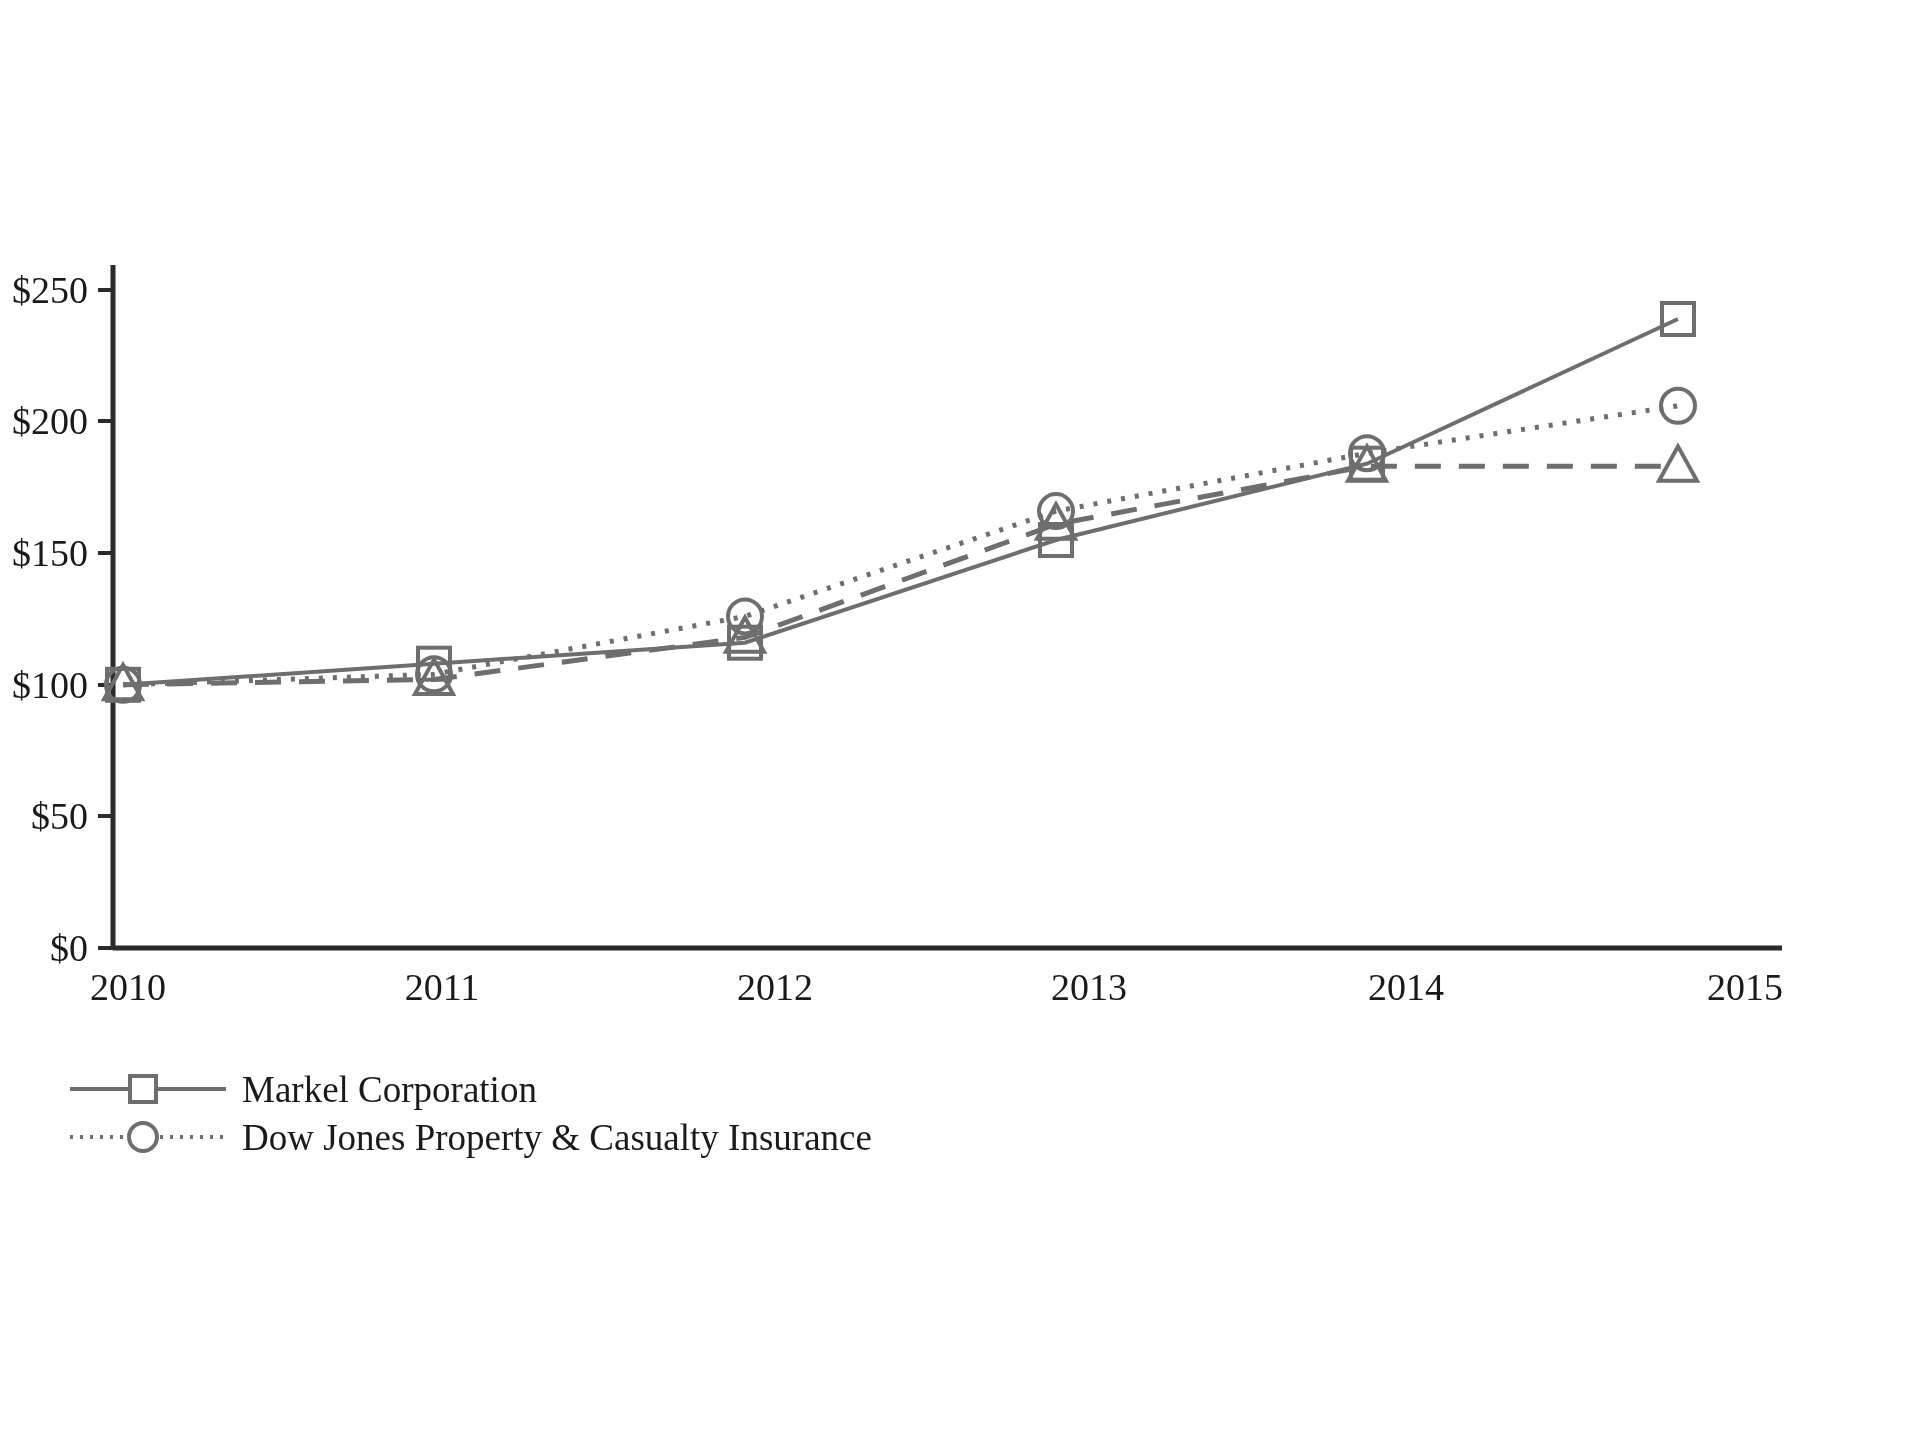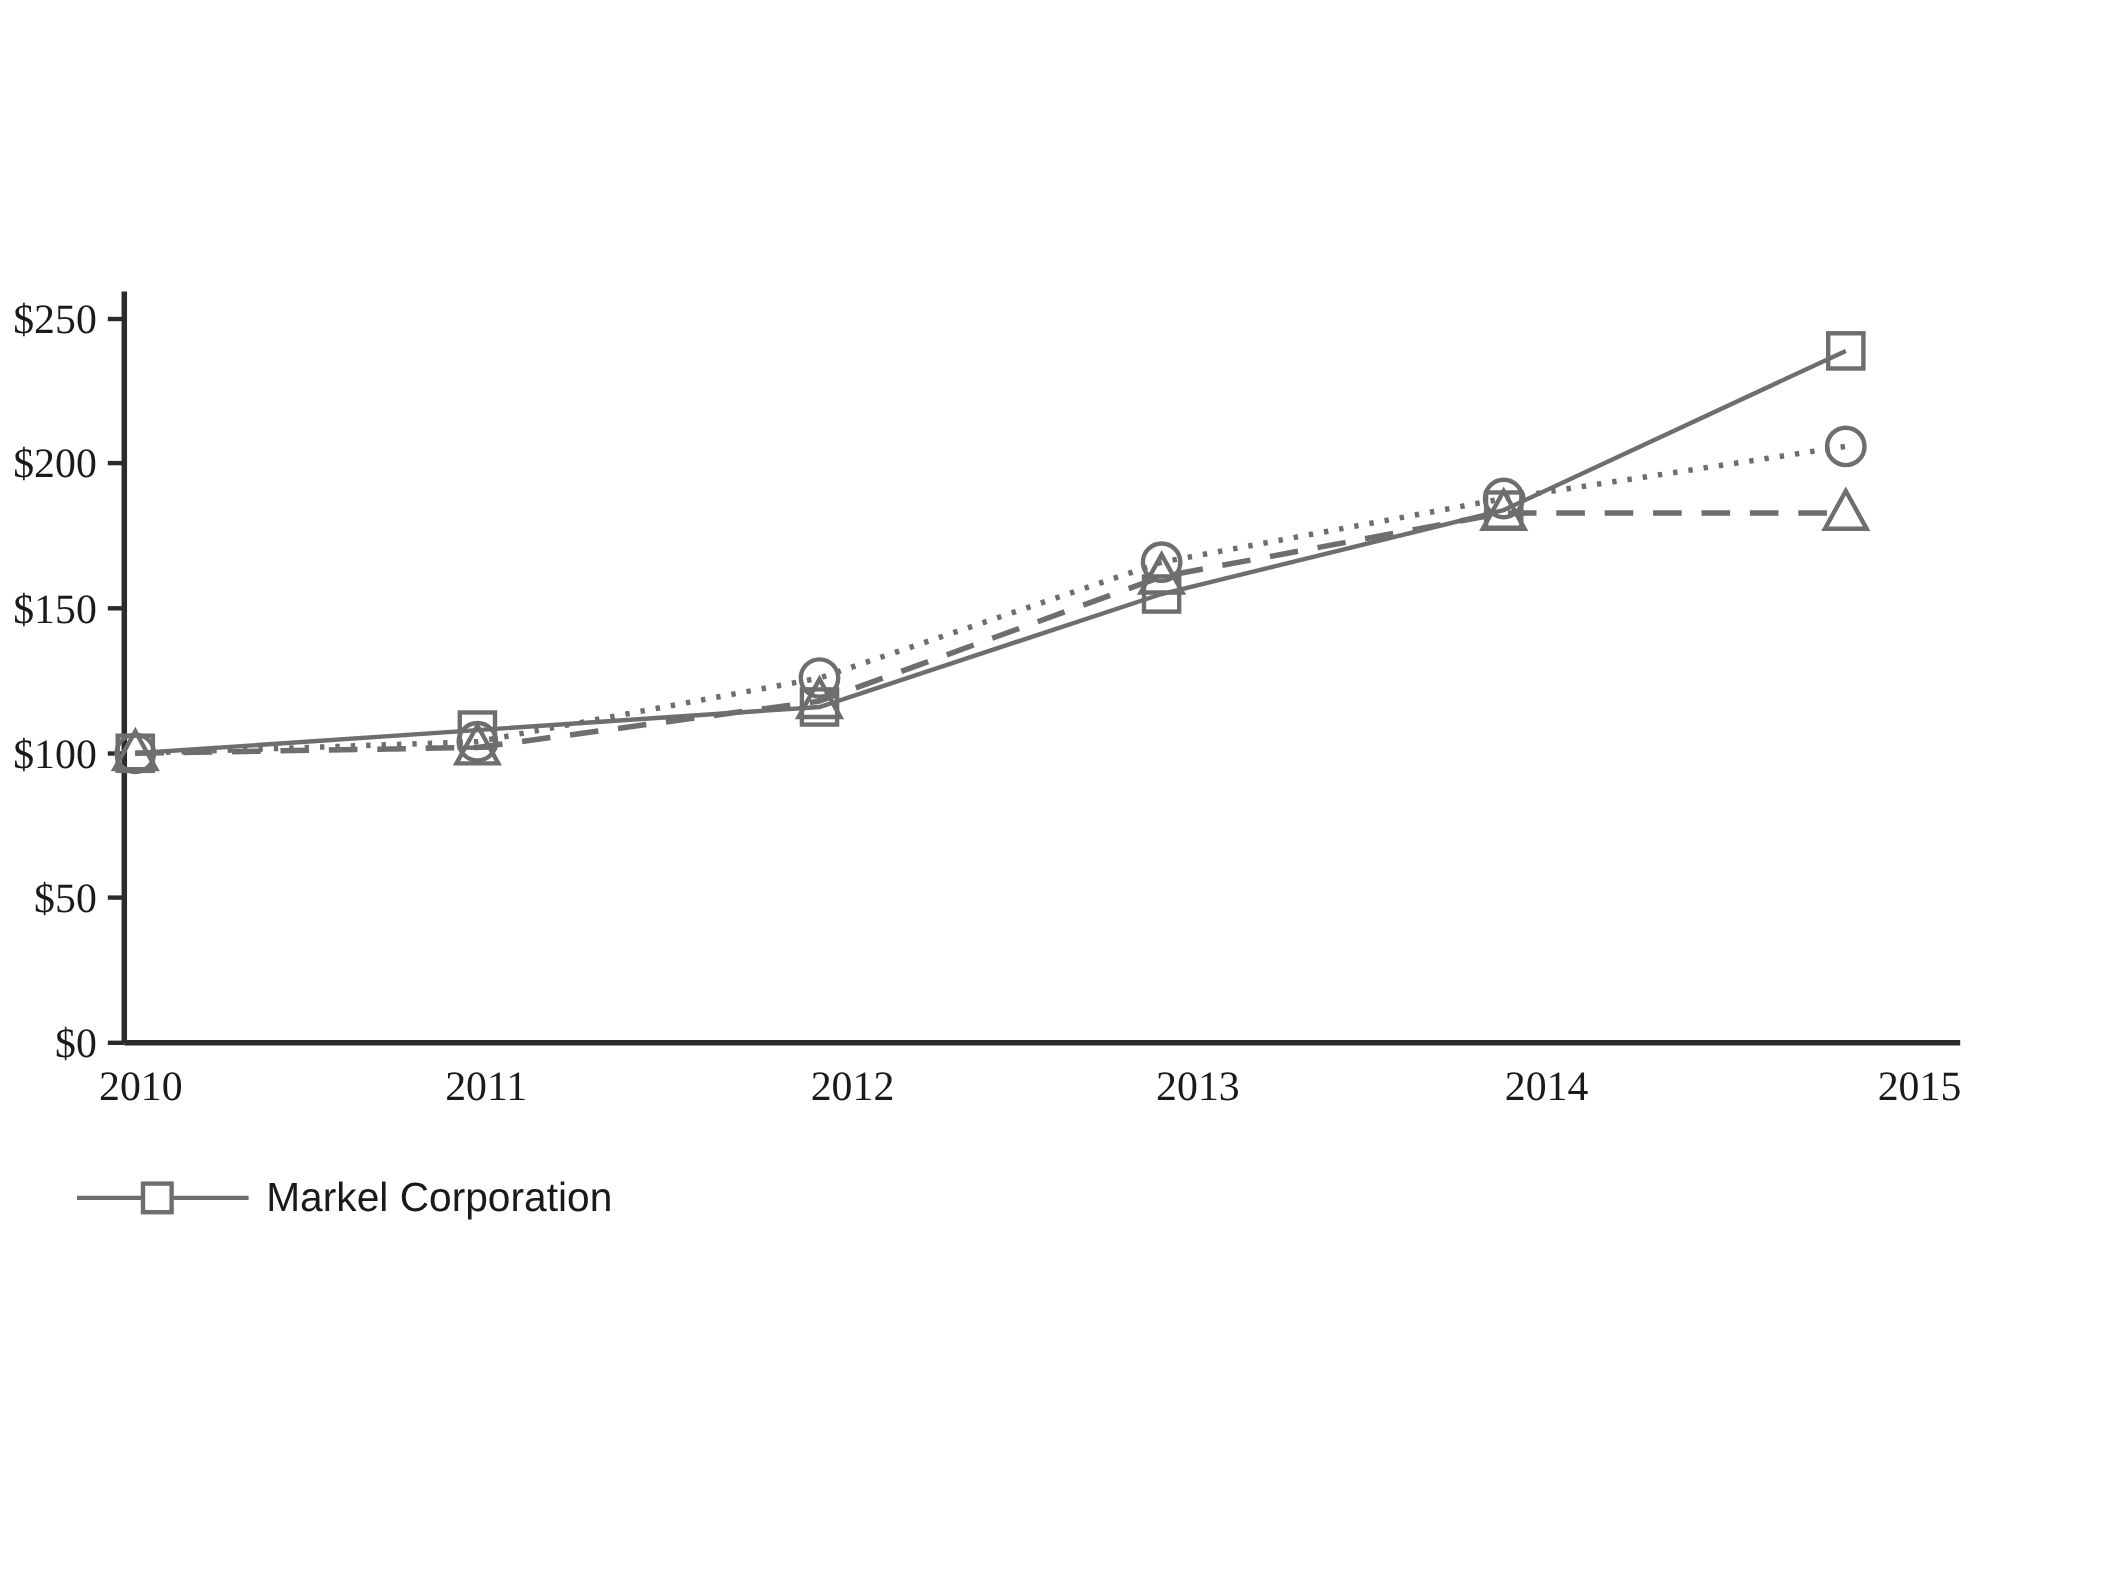--- a/index.html
+++ b/index.html
@@ -42,21 +42,21 @@
     display: flex;
     align-items: center;
     height: 48px;
   }
   .legend-swatch {
     width: 160px;
     height: 40px;
     flex: 0 0 160px;
   }
   .legend-label {
-    font-family: Liberation Sans, sans-serif;
+    font-family: Liberation Serif, serif;
     font-size: 37px;
     color: #1a1a1a;
     margin-left: 14px;
     white-space: nowrap;
   }
 </style>
 </head>
 <body>
 
 <div id="stage">
@@ -119,15 +119,22 @@
   </svg>
 
   <div class="legend">
     <div class="legend-row">
       <svg class="legend-swatch" viewBox="0 0 160 40">
         <line x1="2" y1="20" x2="158" y2="20" stroke="#6e6e6e" stroke-width="4"></line>
         <rect x="62" y="7" width="26" height="26" fill="#ffffff" stroke="#6e6e6e" stroke-width="4"></rect>
       </svg>
       <span class="legend-label">Markel Corporation</span>
     </div>
+    <div class="legend-row">
+      <svg class="legend-swatch" viewBox="0 0 160 40">
+        <line x1="2" y1="20" x2="158" y2="20" stroke="#6e6e6e" stroke-width="4" stroke-dasharray="3 7"></line>
+        <circle cx="75" cy="20" r="14" fill="#ffffff" stroke="#6e6e6e" stroke-width="4"></circle>
+      </svg>
+      <span class="legend-label">Dow Jones Property &amp; Casualty Insurance</span>
+    </div>
   </div>
 
 </div>
 
 </body></html>

